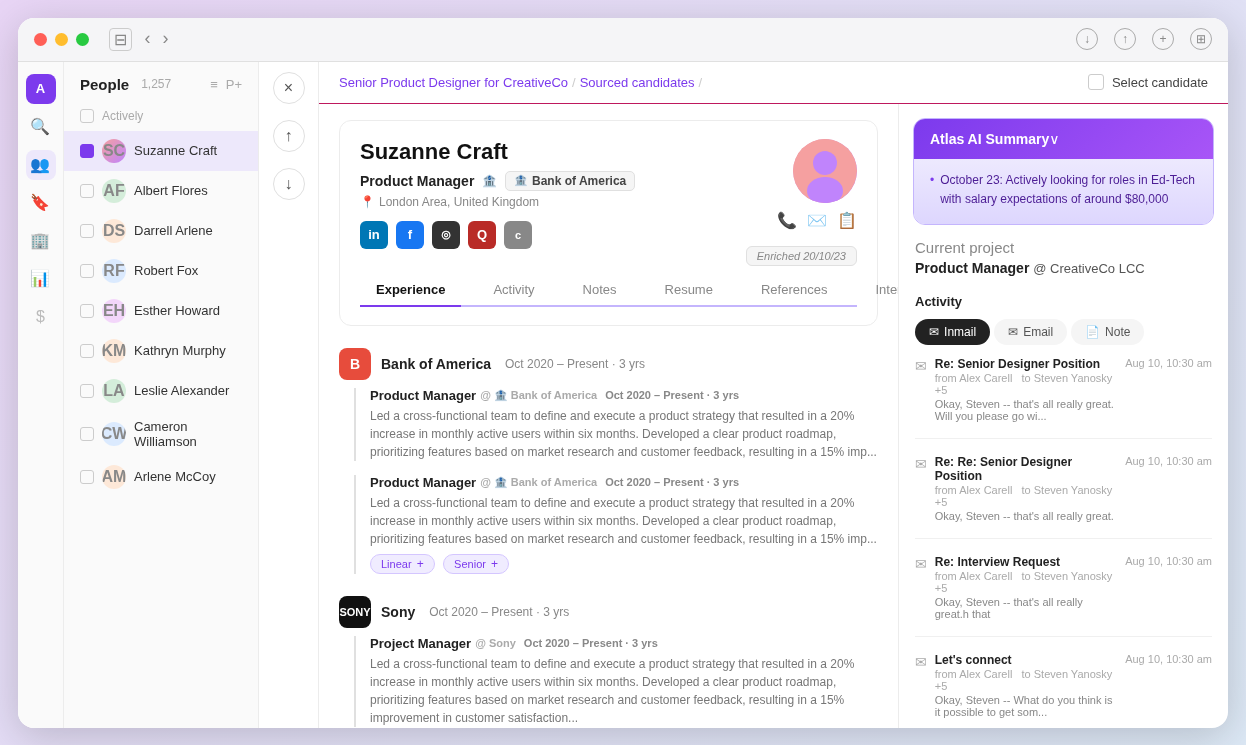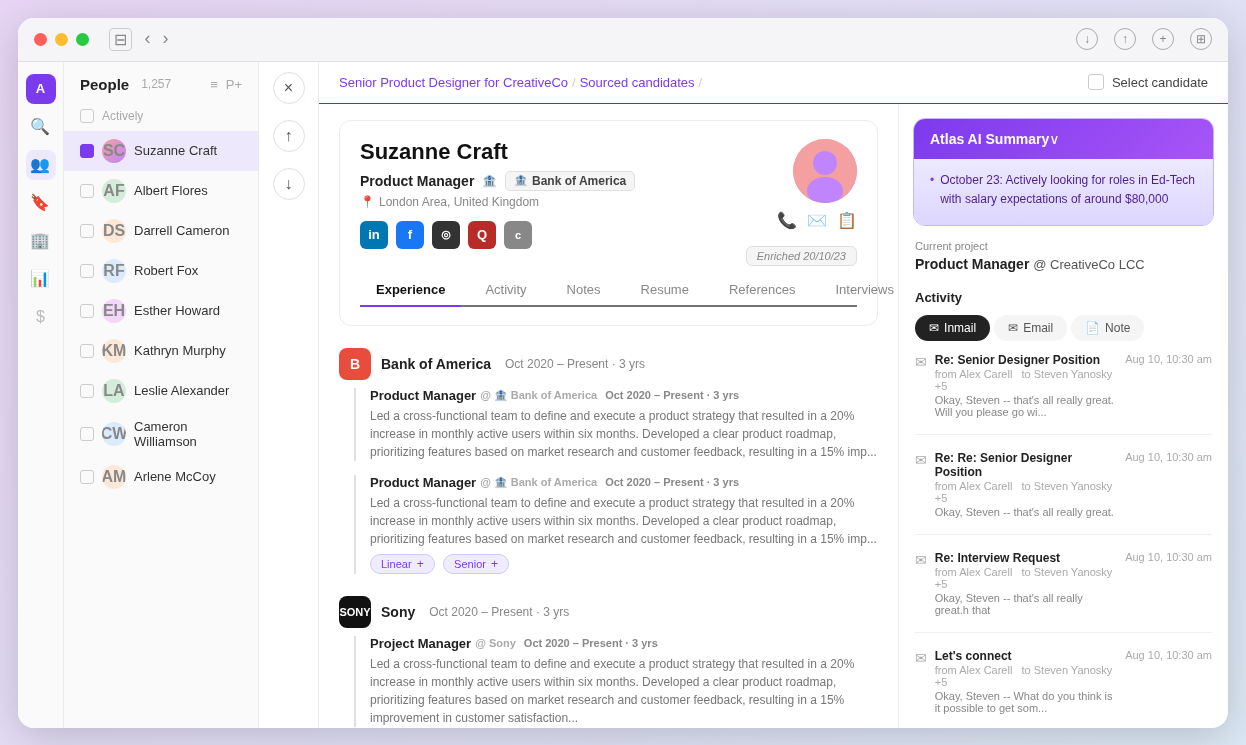--- a/index.html
+++ b/index.html
@@ -191,21 +191,21 @@
       background: linear-gradient(135deg, #f5a0a0 0%, #c084fc 100%);
       flex-shrink: 0; display: flex; align-items: center; justify-content: center;
       font-size: 22px;
     }
     .enriched-badge {
       background: #f5f5f5; border: 1px solid #e0e0e0; border-radius: 6px;
       padding: 3px 10px; font-size: 11px; color: #888; margin-top: 8px; font-style: italic;
     }
     
     .tabs-row {
-      display: flex; gap: 8px; border-bottom: 2px solid #737373;
+      display: flex; gap: 16px; border-bottom: 2px solid #c4b5fd;
       margin: 8px 0 0 0;
     }
     .tab {
       padding: 8px 16px; font-size: 13px; color: #888; cursor: pointer;
       border-bottom: 2px solid transparent; margin-bottom: -2px;
     }
     .tab.active { color: #111; font-weight: 600; border-bottom-color: #7c3aed; }
     
     .exp-section { margin-top: 10px; }
     .exp-company-row {
@@ -258,21 +258,21 @@
     .atlas-title { color: #fff; font-size: 14px; font-weight: 700; }
     .atlas-chevron { color: #fff; font-size: 14px; cursor: pointer; }
     .atlas-body {
       background: linear-gradient(180deg, #ede9fe 0%, #ddd6fe 100%);
       padding: 12px 16px;
     }
     .atlas-bullet { font-size: 12px; color: #4c1d95; line-height: 1.6; margin-bottom: 4px; display: flex; gap: 6px; }
     .atlas-bullet::before { content: '•'; color: #7c3aed; flex-shrink: 0; }
     
     .current-project { padding: 14px 16px 8px; }
-    .current-project-label { font-size: 11px; color: #888; margin-bottom: 4px; }
+    .current-project-label { font-size: 15px; color: #888; margin-bottom: 4px; }
     .current-project-title { font-size: 14px; font-weight: 700; color: #222; }
     .current-project-company { font-size: 13px; color: #555; font-weight: 400; }
     .status-btn {
       margin: 8px 16px;
       border: 1.5px solid #c4b5fd; border-radius: 20px;
       padding: 9px 0; text-align: center;
       font-size: 13px; font-weight: 600; color: #7c3aed;
       display: flex; align-items: center; justify-content: center; gap: 8px; cursor: pointer;
     }
     .status-dot { width: 8px; height: 8px; border-radius: 50%; background: #7c3aed; }
@@ -351,21 +351,21 @@
           <span class="sidebar-name">Suzanne Craft</span>
         </div>
         <div class="sidebar-item">
           <div class="sidebar-checkbox"></div>
           <div class="sidebar-avatar" style="background:#d4edda;">AF</div>
           <span class="sidebar-name">Albert Flores</span>
         </div>
         <div class="sidebar-item">
           <div class="sidebar-checkbox"></div>
           <div class="sidebar-avatar" style="background:#fde8d8;">DS</div>
-          <span class="sidebar-name">Darrell Cameron</span>
+          <span class="sidebar-name">Darrell Arlene</span>
         </div>
         <div class="sidebar-item">
           <div class="sidebar-checkbox"></div>
           <div class="sidebar-avatar" style="background:#dbeafe;">RF</div>
           <span class="sidebar-name">Robert Fox</span>
         </div>
         <div class="sidebar-item">
           <div class="sidebar-checkbox"></div>
           <div class="sidebar-avatar" style="background:#f3d6fa;">EH</div>
           <span class="sidebar-name">Esther Howard</span>

